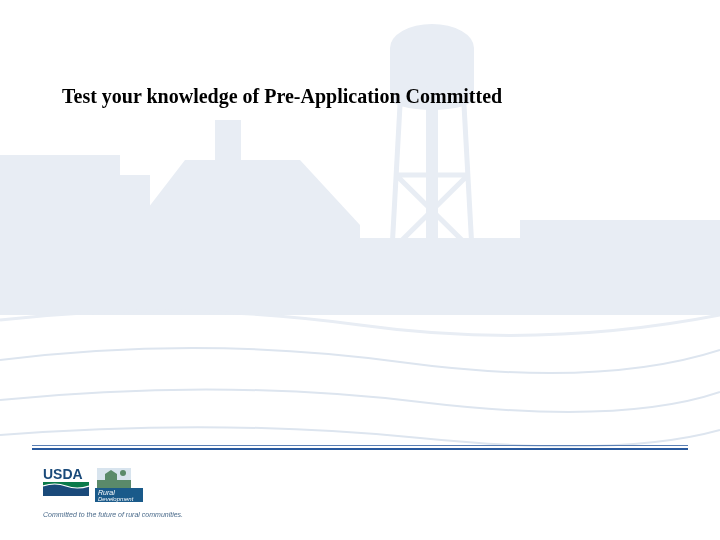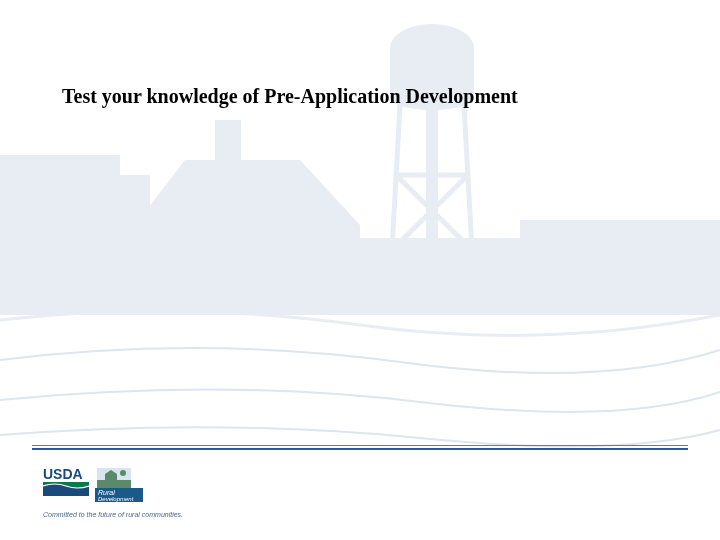--- a/index.html
+++ b/index.html
@@ -103,21 +103,21 @@
     <rect fill="#e8edf4" x="215" y="120" width="26" height="55"></rect>
 
     <path fill="#e8edf4" d="M360 315 L360 238 L520 238 L520 220 L720 220 L720 315 Z"></path>
 
     <path d="M0 320 Q180 300 360 325 T720 315" stroke="#e8edf4" stroke-width="3" fill="none"></path>
     <path d="M0 360 Q200 335 400 362 T720 350" stroke="#dde5ef" stroke-width="2" fill="none"></path>
     <path d="M0 400 Q220 378 420 402 T720 392" stroke="#dde5ef" stroke-width="2" fill="none"></path>
     <path d="M0 435 Q220 418 420 438 T720 430" stroke="#dde5ef" stroke-width="2" fill="none"></path>
   </svg>
 
-  <div class="heading">Test your knowledge of Pre-Application Development</div>
+  <div class="heading">Test your knowledge of Pre-Application Committed</div>
 
   <div class="footer-line-top"></div>
   <div class="footer-line-bottom"></div>
 
   <div class="logo-block">
     <div class="usda-logo">
       <svg viewBox="0 0 46 30" width="46" height="30">
         <text x="0" y="13" font-family="Arial" font-weight="bold" font-size="14" fill="#1a4a7a">USDA</text>
         <rect x="0" y="16" width="46" height="14" fill="#0a7a4a"></rect>
         <path d="M0 20 Q12 16 23 20 T46 20 L46 30 L0 30 Z" fill="#1a4a7a"></path>

